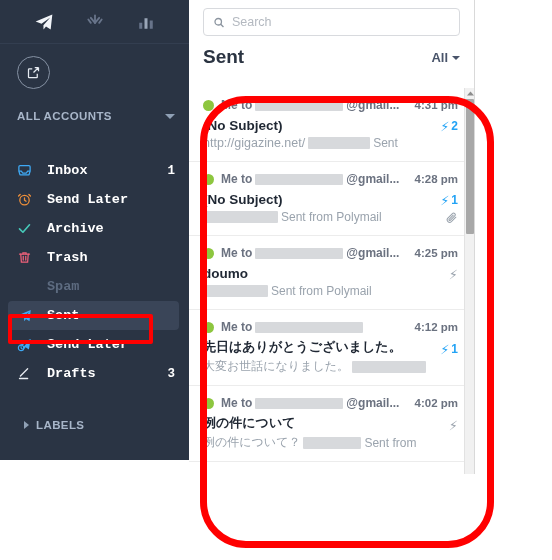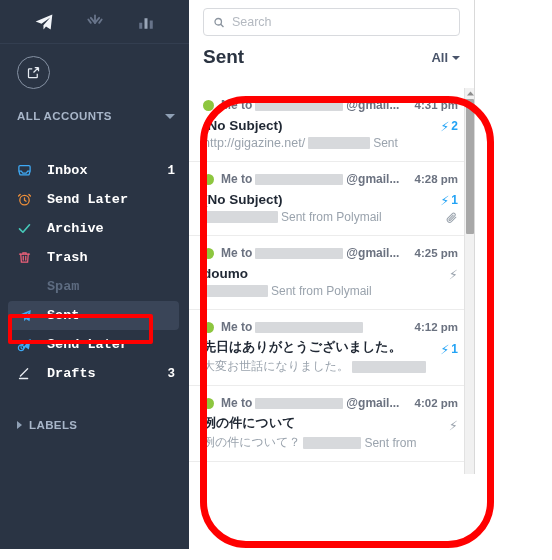--- a/index.html
+++ b/index.html
@@ -7,21 +7,21 @@
     width: 552px; height: 560px;
     overflow: hidden;
     background: #ffffff;
     font-family: "Liberation Sans", "DejaVu Sans", sans-serif;
     -webkit-font-smoothing: antialiased;
   }
   #app { position: relative; width: 552px; height: 560px; display: flex; }
 
   
   .sidebar {
-    width: 189px; height: 549px;
+    width: 189px; height: 460px;
     background: #2a3444;
     flex: 0 0 189px;
     position: relative;
     overflow: hidden;
   }
   .topbar {
     height: 44px;
     display: flex;
     align-items: center;
     justify-content: space-around;
@@ -86,21 +86,21 @@
   .nav-label.dim { color: #5d6b80; }
   .nav-count {
     color: #ffffff;
     font-size: 12.5px;
     font-weight: bold;
     padding-right: 4px;
   }
 
   .labels-row {
     margin-top: 26px;
-    padding-left: 17px;
+    padding-left: 24px;
     height: 22px;
     display: flex; align-items: center;
     cursor: pointer;
   }
   .caret-right {
     width: 0; height: 0;
     border-top: 4.5px solid transparent;
     border-bottom: 4.5px solid transparent;
     border-left: 5px solid #8fa0b5;
     margin-right: 7px;

